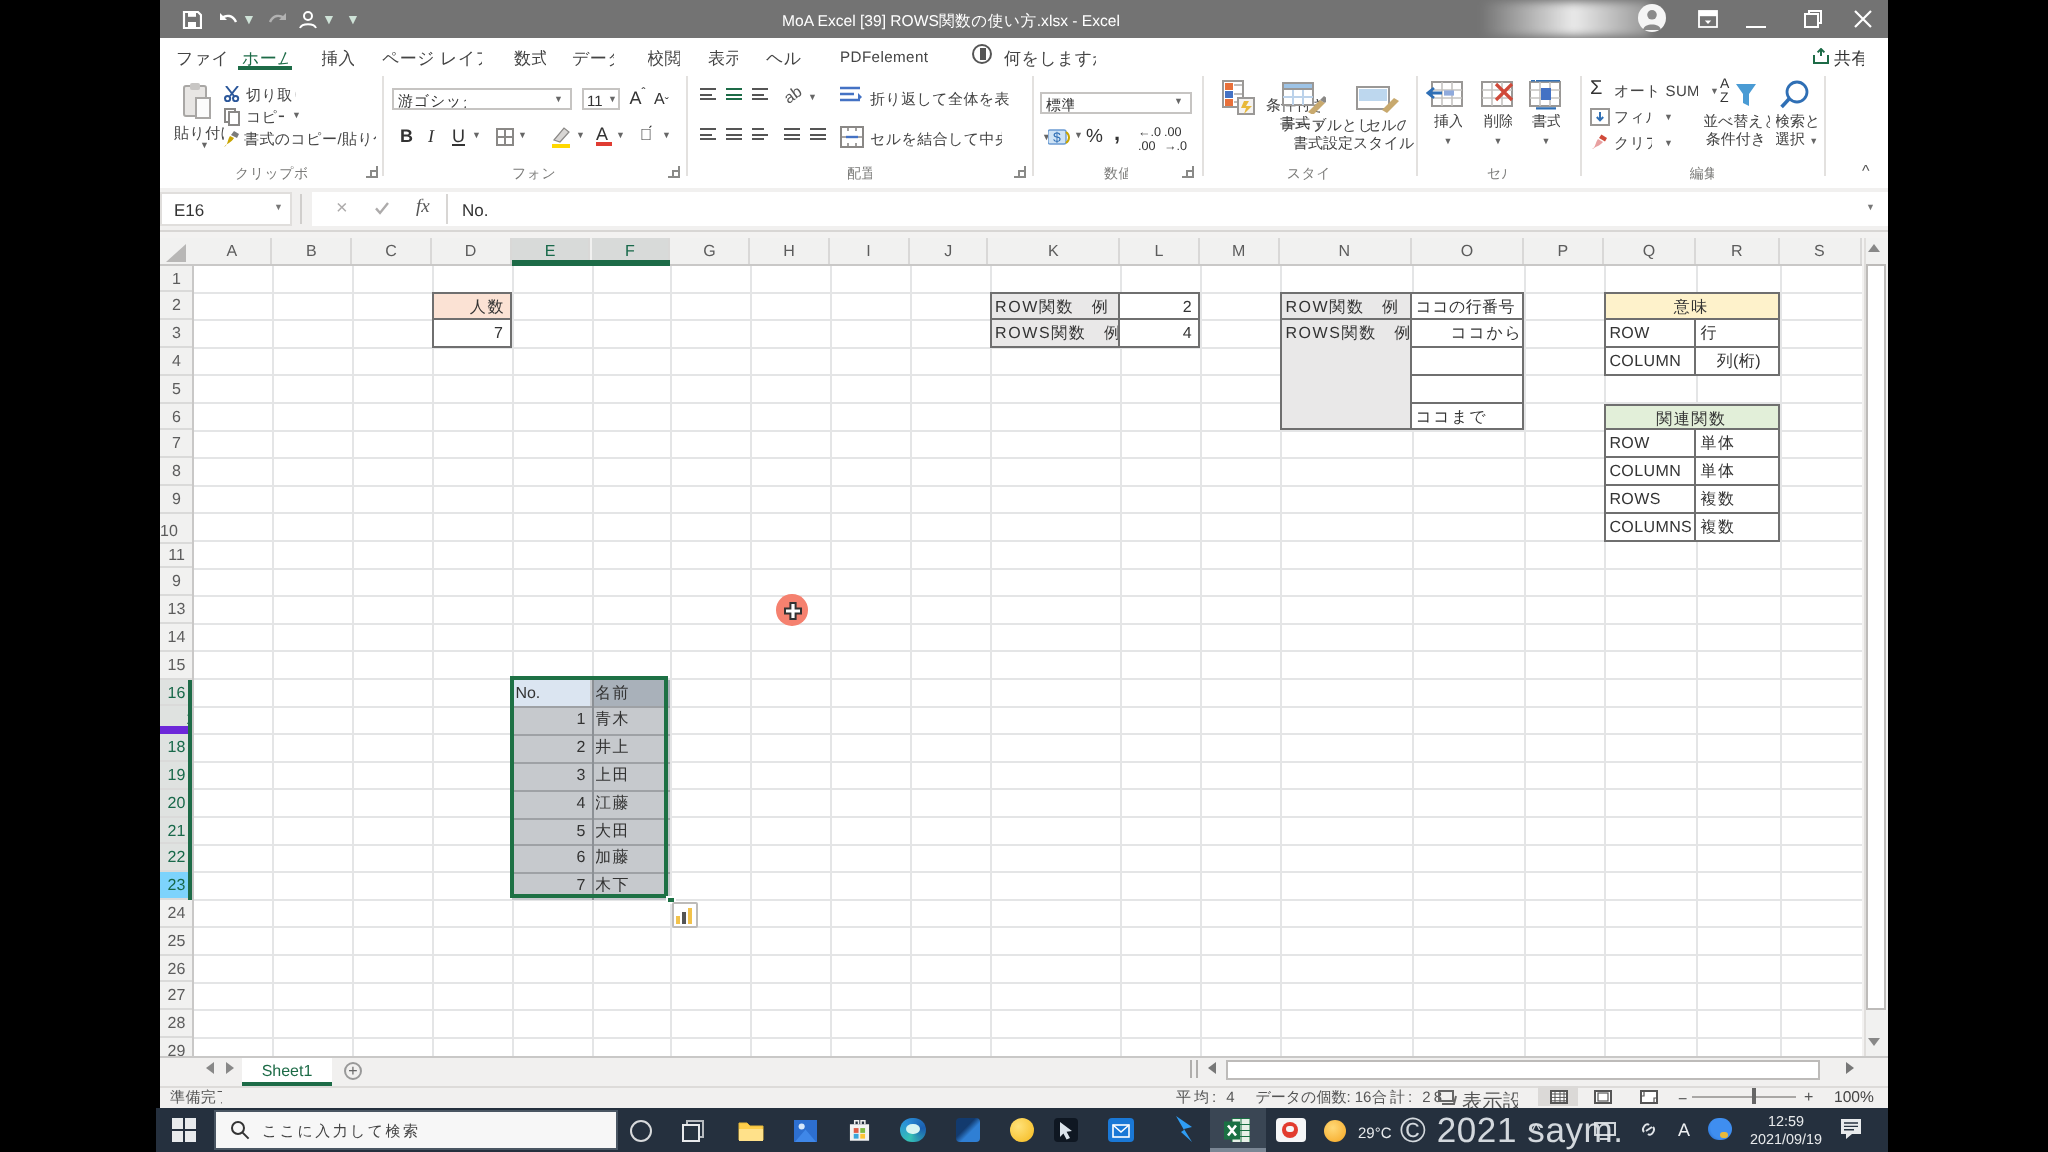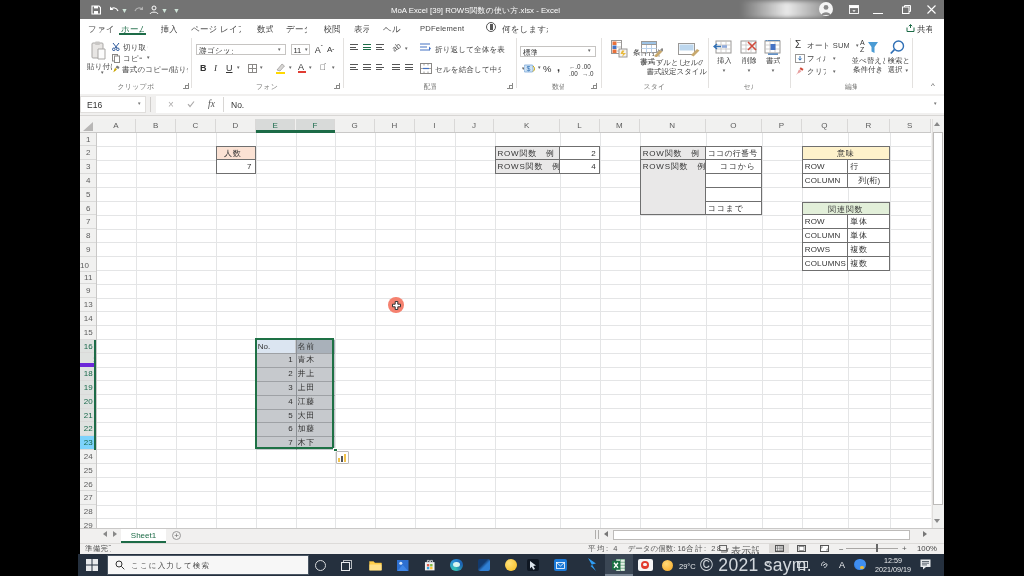--- a/index.html
+++ b/index.html
@@ -357,31 +357,31 @@
 <div class="ab" style="left:398.0000000000001px;top:0;width:1px;height:395.4px;background:#e4e5e6"></div>
 <div class="ab" style="left:463.4000000000001px;top:0;width:1px;height:395.4px;background:#e4e5e6"></div>
 <div class="ab" style="left:503.60000000000014px;top:0;width:1px;height:395.4px;background:#e4e5e6"></div>
 <div class="ab" style="left:543.2000000000002px;top:0;width:1px;height:395.4px;background:#e4e5e6"></div>
 <div class="ab" style="left:609.2000000000002px;top:0;width:1px;height:395.4px;background:#e4e5e6"></div>
 <div class="ab" style="left:665.7000000000002px;top:0;width:1px;height:395.4px;background:#e4e5e6"></div>
 <div class="ab" style="left:705.2000000000002px;top:0;width:1px;height:395.4px;background:#e4e5e6"></div>
 <div class="ab" style="left:751.7000000000002px;top:0;width:1px;height:395.4px;background:#e4e5e6"></div>
 <div class="ab" style="left:793.2000000000002px;top:0;width:1px;height:395.4px;background:#e4e5e6"></div>
 
-<div class="ab" style="left:119.4px;top:13.800000000000011px;width:39.79999999999998px;height:13.8px;background:#fbe2d4;border-top:1px solid #6f6f6f;border-bottom:1px solid #6f6f6f;border-left:1px solid #6f6f6f;border-right:1px solid #6f6f6f;font-size:8px;color:#333;line-height:13.8px;white-space:nowrap;overflow:hidden;text-align:left;padding-left:7px;letter-spacing:0.8px">人数</div>
+<div class="ab" style="left:119.4px;top:13.800000000000011px;width:39.79999999999998px;height:13.8px;background:#fbe2d4;border-top:1px solid #6f6f6f;border-bottom:1px solid #6f6f6f;border-left:1px solid #6f6f6f;border-right:1px solid #6f6f6f;font-size:8px;color:#333;line-height:13.8px;white-space:nowrap;overflow:hidden;text-align:left;padding-left:18px;letter-spacing:0.8px">人数</div>
 <div class="ab" style="left:119.4px;top:27.599999999999994px;width:39.79999999999998px;height:13.8px;background:#fff;border-bottom:1px solid #6f6f6f;border-left:1px solid #6f6f6f;border-right:1px solid #6f6f6f;font-size:8px;color:#333;line-height:13.8px;white-space:nowrap;overflow:hidden;text-align:right;padding-right:2.5px;letter-spacing:0.8px">7</div>
 <div class="ab" style="left:398.0px;top:13.800000000000011px;width:65.39999999999998px;height:13.8px;background:#e9e8e8;border-top:1px solid #6f6f6f;border-bottom:1px solid #6f6f6f;border-left:1px solid #6f6f6f;border-right:1px solid #6f6f6f;font-size:8px;color:#333;line-height:13.8px;white-space:nowrap;overflow:hidden;text-align:left;padding-left:2px;letter-spacing:0.8px">ROW関数　例</div>
 <div class="ab" style="left:398.0px;top:27.599999999999994px;width:65.39999999999998px;height:13.8px;background:#e9e8e8;border-bottom:1px solid #6f6f6f;border-left:1px solid #6f6f6f;border-right:1px solid #6f6f6f;font-size:8px;color:#333;line-height:13.8px;white-space:nowrap;overflow:hidden;text-align:left;padding-left:2px;letter-spacing:0.8px">ROWS関数　例</div>
 <div class="ab" style="left:463.4px;top:13.800000000000011px;width:40.200000000000045px;height:13.8px;background:#fff;border-top:1px solid #6f6f6f;border-bottom:1px solid #6f6f6f;border-right:1px solid #6f6f6f;font-size:8px;color:#333;line-height:13.8px;white-space:nowrap;overflow:hidden;text-align:right;padding-right:2.5px;letter-spacing:0.8px">2</div>
 <div class="ab" style="left:463.4px;top:27.599999999999994px;width:40.200000000000045px;height:13.8px;background:#fff;border-bottom:1px solid #6f6f6f;border-right:1px solid #6f6f6f;font-size:8px;color:#333;line-height:13.8px;white-space:nowrap;overflow:hidden;text-align:right;padding-right:2.5px;letter-spacing:0.8px">4</div>
 <div class="ab" style="left:543.2px;top:13.800000000000011px;width:66.0px;height:13.8px;background:#e9e8e8;border-top:1px solid #6f6f6f;border-bottom:1px solid #6f6f6f;border-left:1px solid #6f6f6f;border-right:1px solid #6f6f6f;font-size:8px;color:#333;line-height:13.8px;white-space:nowrap;overflow:hidden;text-align:left;padding-left:2px;letter-spacing:0.8px">ROW関数　例</div>
 <div class="ab" style="left:543.2px;top:27.599999999999994px;width:66.0px;height:55.2px;background:#e9e8e8;border-left:1px solid #6f6f6f;border-right:1px solid #6f6f6f;font-size:8px;color:#333;line-height:13.8px;white-space:nowrap;overflow:hidden;text-align:left;padding-left:2px;letter-spacing:0.8px">ROWS関数　例</div>
 <div class="ab" style="left:543.2px;top:81.80000000000001px;width:66px;height:1px;background:#6f6f6f"></div>
 <div class="ab" style="left:609.2px;top:13.800000000000011px;width:56.5px;height:13.8px;background:#fff;border-top:1px solid #6f6f6f;border-bottom:1px solid #6f6f6f;border-right:1px solid #6f6f6f;font-size:8px;color:#333;line-height:13.8px;white-space:nowrap;overflow:hidden;text-align:left;padding-left:2px;letter-spacing:0.2px">ココの行番号</div>
-<div class="ab" style="left:609.2px;top:27.599999999999994px;width:56.5px;height:13.8px;background:#fff;border-bottom:1px solid #6f6f6f;border-right:1px solid #6f6f6f;font-size:8px;color:#333;line-height:13.8px;white-space:nowrap;overflow:hidden;text-align:left;padding-left:14px;letter-spacing:0.8px">ココから</div>
+<div class="ab" style="left:609.2px;top:27.599999999999994px;width:56.5px;height:13.8px;background:#fff;border-bottom:1px solid #6f6f6f;border-right:1px solid #6f6f6f;font-size:8px;color:#333;line-height:13.8px;white-space:nowrap;overflow:hidden;text-align:right;padding-left:14px;letter-spacing:0.8px">ココから</div>
 <div class="ab" style="left:609.2px;top:41.400000000000006px;width:56.5px;height:13.8px;background:#fff;border-bottom:1px solid #6f6f6f;border-right:1px solid #6f6f6f;font-size:8px;color:#333;line-height:13.8px;white-space:nowrap;overflow:hidden;text-align:left;padding-left:2px;letter-spacing:0.8px"></div>
 <div class="ab" style="left:609.2px;top:55.20000000000002px;width:56.5px;height:13.8px;background:#fff;border-bottom:1px solid #6f6f6f;border-right:1px solid #6f6f6f;font-size:8px;color:#333;line-height:13.8px;white-space:nowrap;overflow:hidden;text-align:left;padding-left:2px;letter-spacing:0.8px"></div>
 <div class="ab" style="left:609.2px;top:69.0px;width:56.5px;height:13.8px;background:#fff;border-bottom:1px solid #6f6f6f;border-right:1px solid #6f6f6f;font-size:8px;color:#333;line-height:13.8px;white-space:nowrap;overflow:hidden;text-align:left;padding-left:2px;letter-spacing:0.8px">ココまで</div>
 <div class="ab" style="left:705.2px;top:13.800000000000011px;width:88px;height:13.8px;background:#fef2cb;border:1px solid #6f6f6f;font-size:8px;color:#333;line-height:13.8px;white-space:nowrap;overflow:hidden;text-align:center;letter-spacing:0.8px">意味</div>
 <div class="ab" style="left:705.2px;top:27.599999999999994px;width:46.5px;height:13.8px;background:#fff;border-bottom:1px solid #6f6f6f;border-left:1px solid #6f6f6f;border-right:1px solid #6f6f6f;font-size:8px;color:#333;line-height:13.8px;white-space:nowrap;overflow:hidden;text-align:left;padding-left:2px;letter-spacing:0.2px">ROW</div>
 <div class="ab" style="left:705.2px;top:41.400000000000006px;width:46.5px;height:13.8px;background:#fff;border-bottom:1px solid #6f6f6f;border-left:1px solid #6f6f6f;border-right:1px solid #6f6f6f;font-size:8px;color:#333;line-height:13.8px;white-space:nowrap;overflow:hidden;text-align:left;padding-left:2px;letter-spacing:0.2px">COLUMN</div>
 <div class="ab" style="left:751.7px;top:27.599999999999994px;width:41.5px;height:13.8px;background:#fff;border-bottom:1px solid #6f6f6f;border-right:1px solid #6f6f6f;font-size:8px;color:#333;line-height:13.8px;white-space:nowrap;overflow:hidden;text-align:left;padding-left:2px;letter-spacing:0.8px">行</div>
 <div class="ab" style="left:751.7px;top:41.400000000000006px;width:41.5px;height:13.8px;background:#fff;border-bottom:1px solid #6f6f6f;border-right:1px solid #6f6f6f;font-size:8px;color:#333;line-height:13.8px;white-space:nowrap;overflow:hidden;text-align:center;padding-left:2px;letter-spacing:0.2px">列(桁)</div>
 <div class="ab" style="left:705.2px;top:69.0px;width:88px;height:13.8px;background:#e2efd9;border:1px solid #6f6f6f;font-size:8px;color:#333;line-height:13.8px;white-space:nowrap;overflow:hidden;text-align:center;letter-spacing:0.8px">関連関数</div>
 <div class="ab" style="left:705.2px;top:82.80000000000001px;width:46.5px;height:13.8px;background:#fff;border-bottom:1px solid #6f6f6f;border-left:1px solid #6f6f6f;border-right:1px solid #6f6f6f;font-size:8px;color:#333;line-height:13.8px;white-space:nowrap;overflow:hidden;text-align:left;padding-left:2px;letter-spacing:0.2px">ROW</div>

